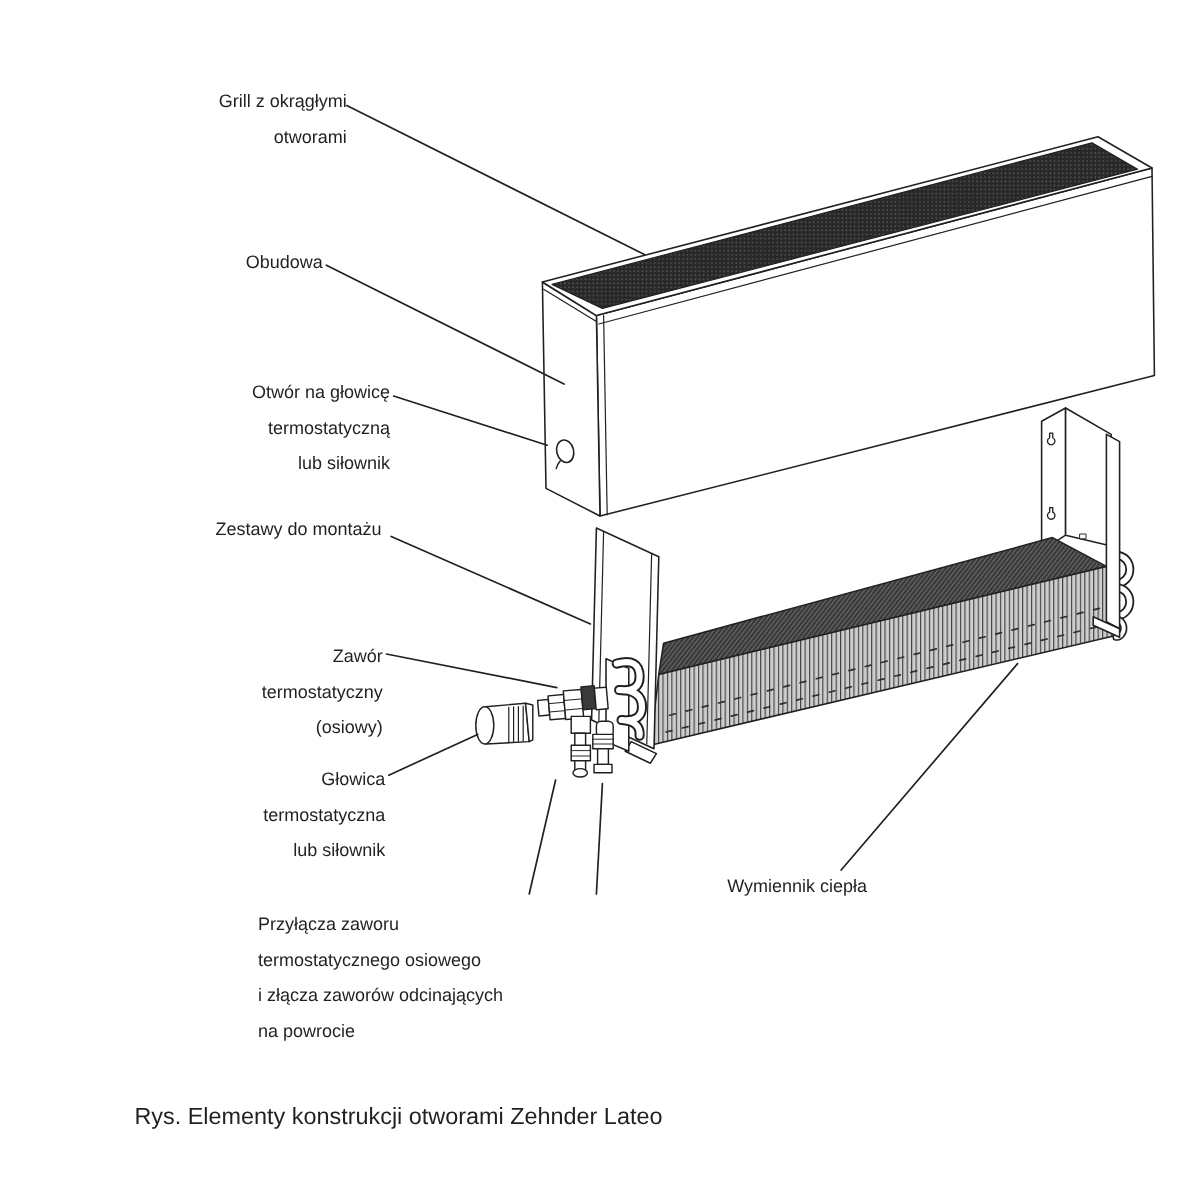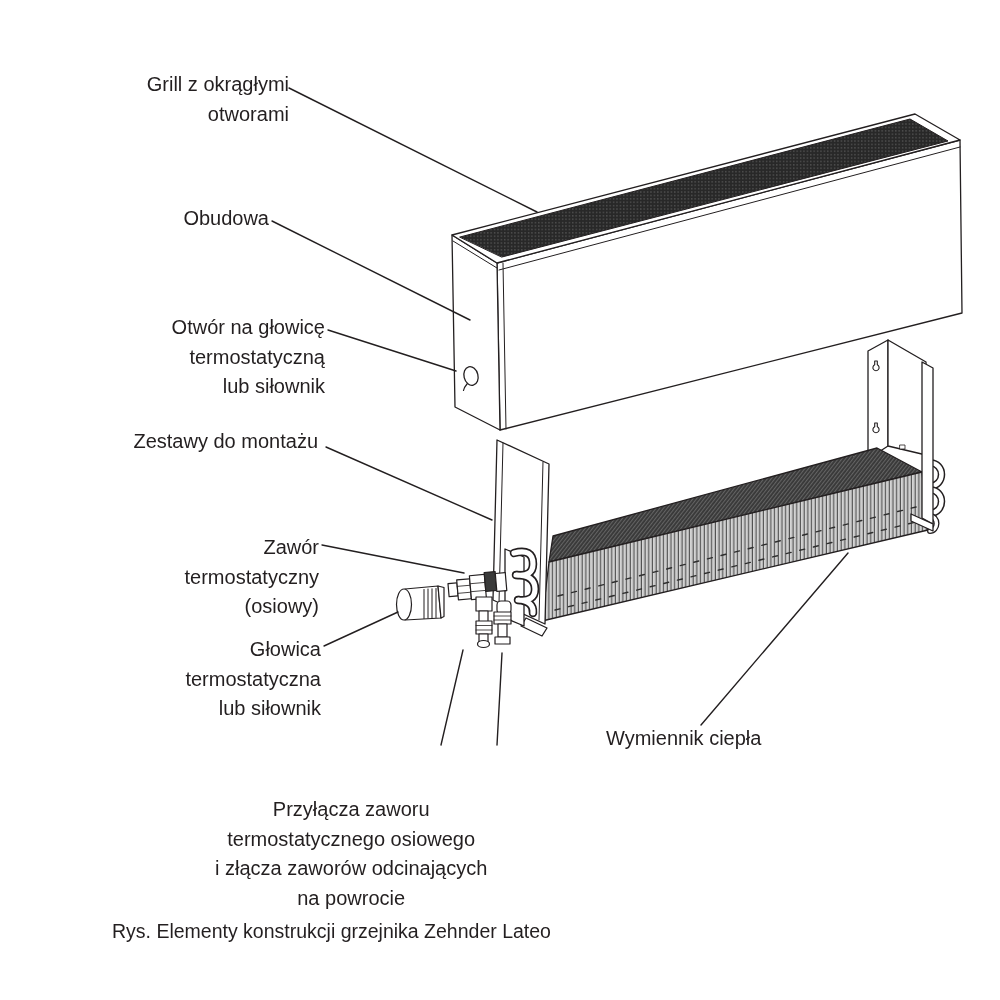--- a/index.html
+++ b/index.html
@@ -1,21 +1,21 @@
 <!DOCTYPE html>
 <html><head>
 <meta charset="utf-8">
 <style>
   html,body{margin:0;padding:0;background:#ffffff;}
   .stage{
     position:relative;width:1000px;height:1000px;background:#ffffff;
     font-family:"Liberation Sans", sans-serif;color:#231f20;overflow:hidden;
   }
   .stage svg{position:absolute;left:0;top:0;}
-  .lbl{position:absolute;font-size:20px;line-height:29.5px;white-space:nowrap;}
+  .lbl{position:absolute;font-size:15px;line-height:29.5px;white-space:nowrap;}
   .lbl.r{text-align:right;}
   .lbl.l{text-align:left;}
   .caption{position:absolute;font-size:19.5px;line-height:24px;white-space:nowrap;}
 </style>
 </head>
 <body>
 
 <div class="stage">
 
   <svg width="1000" height="1000" viewBox="0 0 1000 1000">
@@ -171,26 +171,26 @@
     <div>termostatyczny</div>
     <div>(osiowy)</div>
   </div>
 
   <div class="lbl r" style="right:679px;top:635px;">
     <div>Głowica</div>
     <div>termostatyczna</div>
     <div>lub siłownik</div>
   </div>
 
-  <div class="lbl l" style="left:215px;top:795px;text-align:center;">
+  <div class="lbl l" style="left:215px;top:756px;">
     <div>Przyłącza zaworu</div>
     <div>termostatycznego osiowego</div>
     <div>i złącza zaworów odcinających</div>
     <div>na powrocie</div>
   </div>
 
   <div class="lbl l" style="left:606px;top:724px;">
     <div>Wymiennik ciepła</div>
   </div>
 
-  <div class="caption" style="left:112px;top:919px;">Rys. Elementy konstrukcji grzejnika Zehnder Lateo</div>
+  <div class="caption" style="left:112px;top:919px;">Rys. Elementy konstrukcji otworami Zehnder Lateo</div>
 
 </div>
 
 </body></html>

